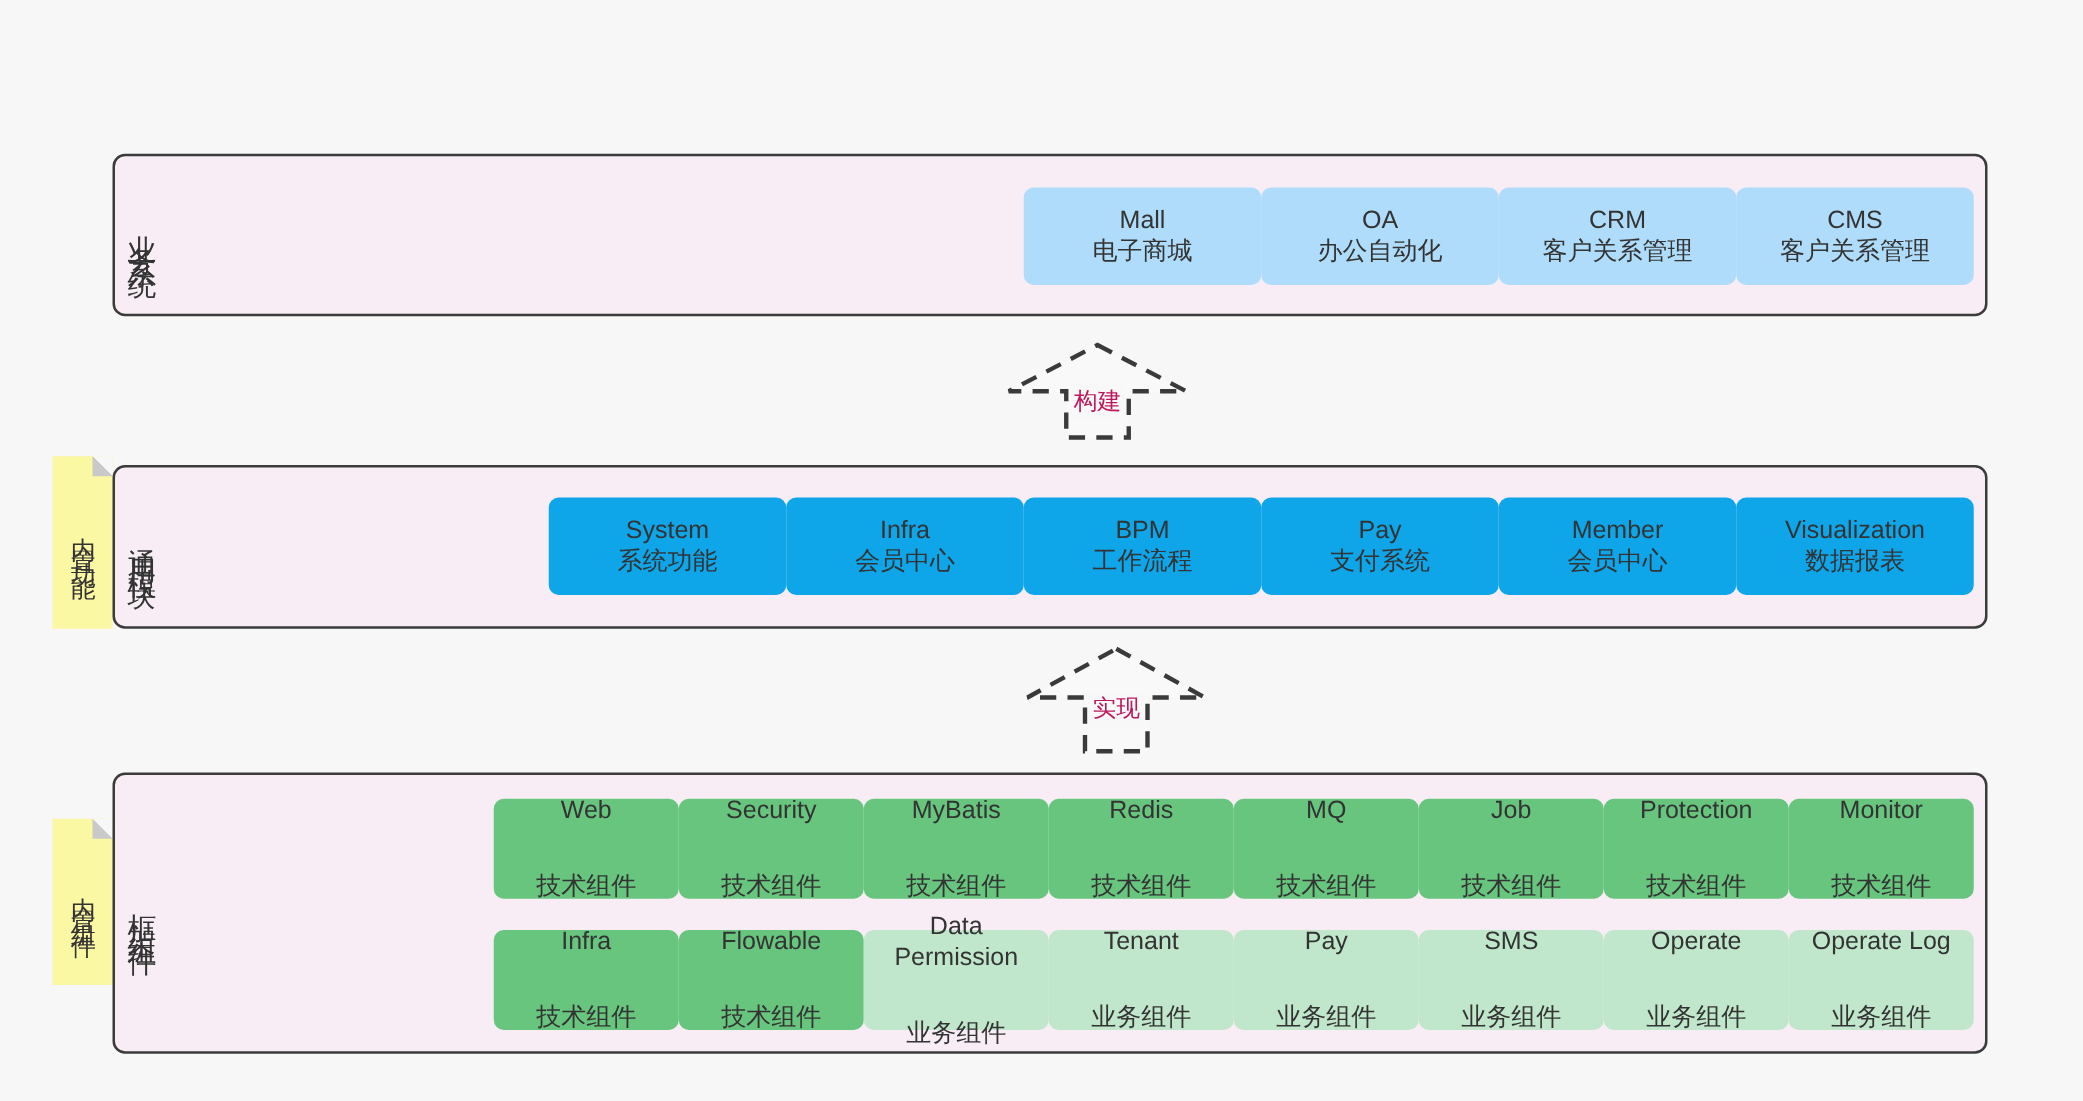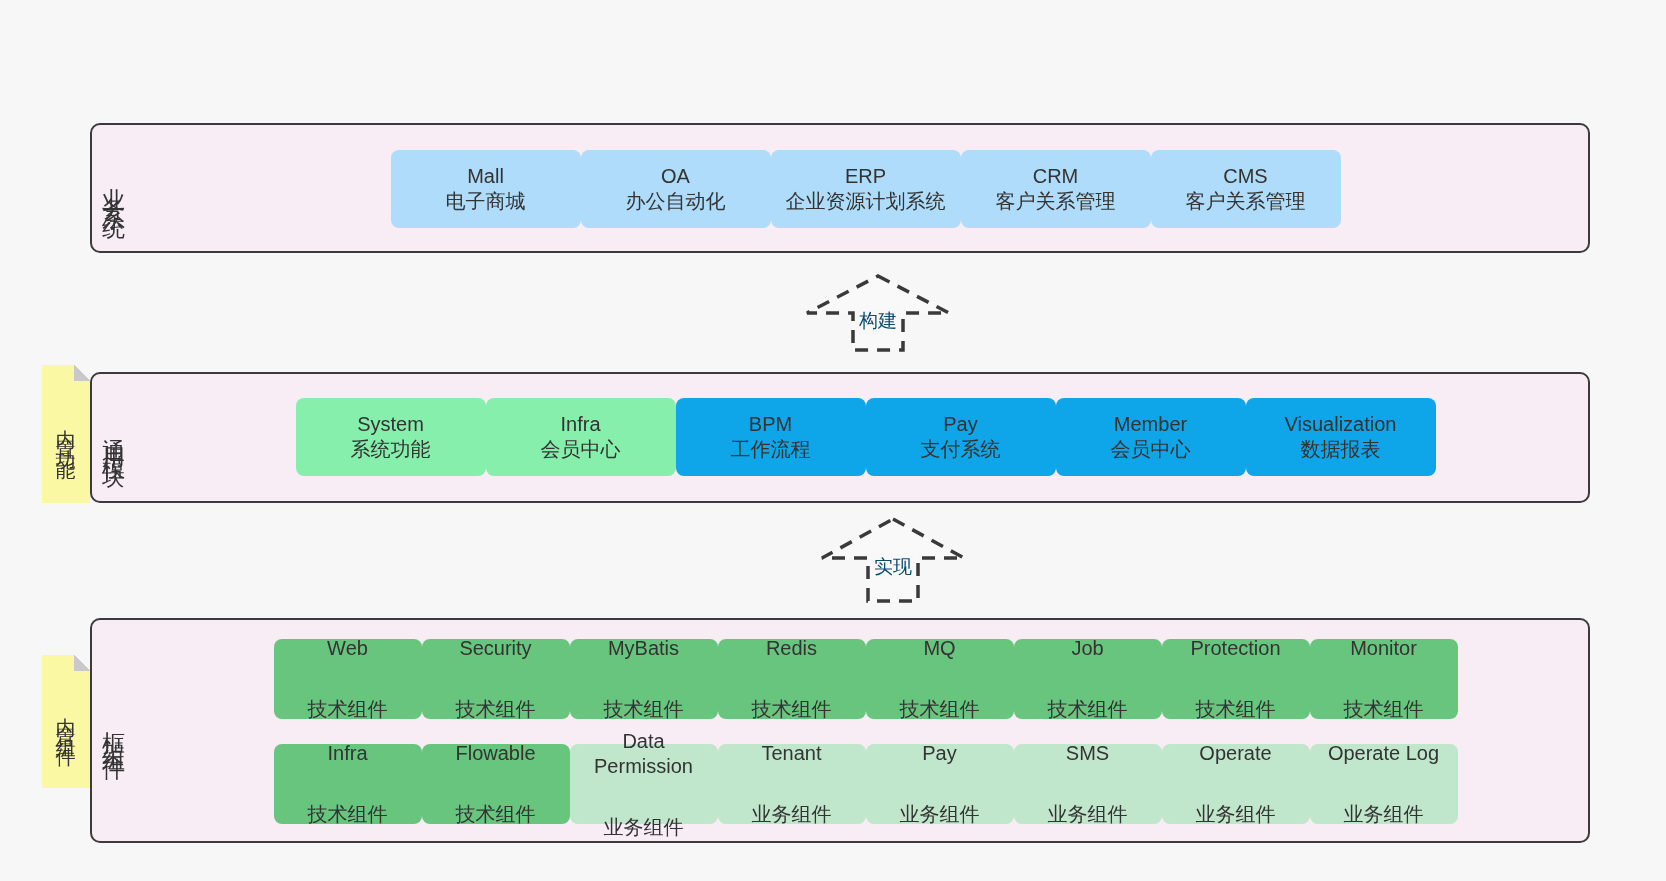--- a/index.html
+++ b/index.html
@@ -15,35 +15,35 @@
   #sec-business{top:123px;height:130px;}
   #sec-common{top:372px;height:131px;}
   #sec-framework{top:618px;height:225px;}
 
   .vlabel{position:absolute;left:10px;top:0;height:100%;display:flex;align-items:center;}
   .vlabel span{
     writing-mode:vertical-lr;text-orientation:upright;
     font-size:23px;letter-spacing:9px;line-height:1;color:#333;
   }
 
-  .row{position:absolute;left:60px;width:1427px;display:flex;justify-content:center;}
+  .row{position:absolute;left:60px;width:1427px;display:flex;justify-content:flex-end;}
   #row-business{top:25px;}
   #row-common{top:24px;}
   #row-fw1{top:19px;}
   #row-fw2{top:124px;}
 
   .card{
     box-sizing:border-box;border-radius:8px;
     display:flex;flex-direction:column;justify-content:center;align-items:center;
     text-align:center;font-size:20px;line-height:25px;padding:2px 6px;
   }
   .w6{width:190px;height:78px;}
   .w8{width:148px;height:80px;gap:36px;}
   .blue{background:#aedcfa;}
-  .red{background:#86efac;}
+  .red{background:#0ea5e9;}
   .pink{background:#0ea5e9;}
   .green{background:#67c57e;}
   .lgreen{background:#c0e7cb;}
 
   .sticky{
     position:absolute;left:42px;width:48px;background:#fbf8a3;
     display:flex;justify-content:center;align-items:center;
   }
   #sticky-common{top:365px;height:138px;}
   #sticky-framework{top:655px;height:133px;}
@@ -55,42 +55,38 @@
     writing-mode:vertical-lr;text-orientation:upright;
     font-size:20px;letter-spacing:10px;line-height:1;color:#333;
   }
 
   .arrow{position:absolute;}
   #arrow-build{left:803px;top:273px;width:150px;height:80px;}
   #arrow-implement{left:818px;top:516px;width:150px;height:88px;}
   .arrow svg{display:block;}
   .alabel{
     position:absolute;left:50%;top:42%;transform:translateX(-50%);
-    background:#f8f8f8;font-size:19px;padding:1px 3px;white-space:nowrap;color:#0c4a6e;
+    background:#f8f8f8;font-size:19px;padding:1px 3px;white-space:nowrap;color:#be185d;
   }
 </style>
 </head>
 <body>
 
 <div class="section" id="sec-business">
   <div class="vlabel">
     <span>业务系统</span>
   </div>
   <div class="row" id="row-business">
     <div class="card blue w6">
       <div>Mall</div>
       <div>电子商城</div>
     </div>
     <div class="card blue w6">
       <div>OA</div>
       <div>办公自动化</div>
-    </div>
-    <div class="card blue w6">
-      <div>ERP</div>
-      <div>企业资源计划系统</div>
     </div>
     <div class="card blue w6">
       <div>CRM</div>
       <div>客户关系管理</div>
     </div>
     <div class="card blue w6">
       <div>CMS</div>
       <div>客户关系管理</div>
     </div>
   </div>

